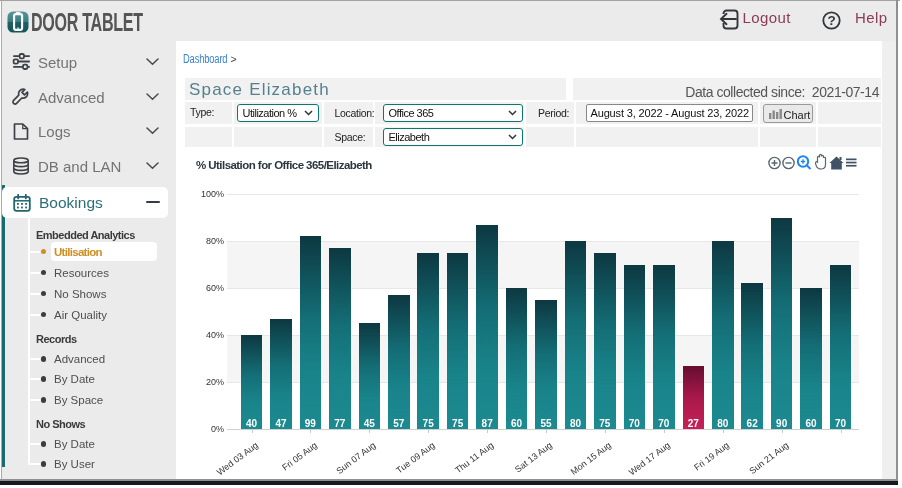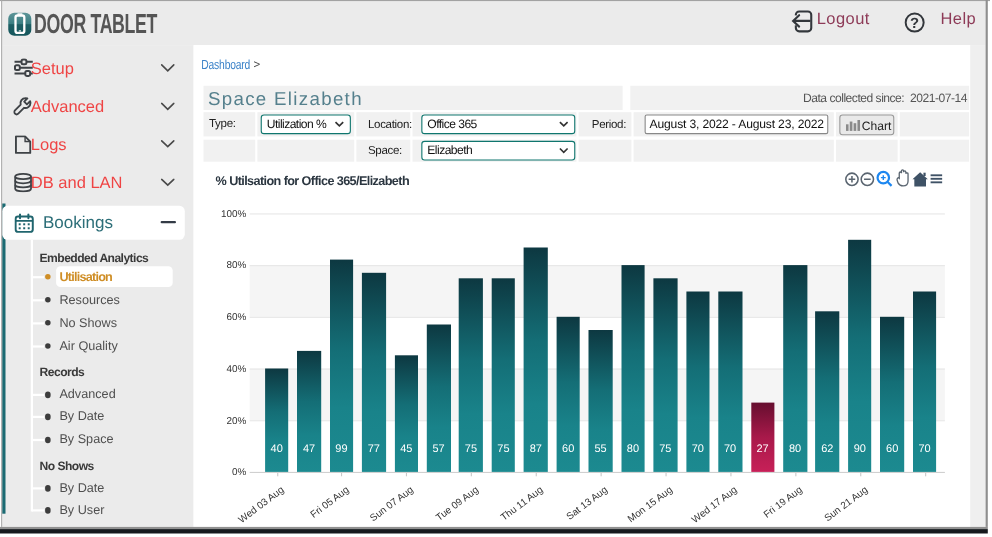--- a/index.html
+++ b/index.html
@@ -11,48 +11,48 @@
 #rstrip{left:882px;top:41px;width:14px;height:438px;background:#efefef}
 #btop{left:0;top:0;width:900px;height:1px;background:#a2a2a2}
 #bleft{left:1px;top:0;width:1px;height:479px;background:#aaa}
 #bright{left:896px;top:0;width:2px;height:479px;background:#8f8f8f}
 #bbot1{left:0;top:478.6px;width:898px;height:2.1px;background:#909090}
 #bbot2{left:0;top:480.7px;width:898px;height:4.5px;background:#15191d}
 
 #logotext{left:30.5px;top:8px;font-size:25px;font-weight:bold;color:#555;transform:scaleX(0.645);transform-origin:0 50%;letter-spacing:-0.5px;white-space:nowrap}
 .tbtxt{top:8.5px;font-size:15px;letter-spacing:0.4px;color:#8d3a57}
 
-.mitem{left:28px;font-size:15px;color:#ef4444}
+.mitem{left:38px;font-size:15px;color:#737373}
 .subhead{left:36px;font-size:11px;font-weight:bold;letter-spacing:-0.5px;color:#3a3a3a}
 .subitem{left:54px;font-size:11.5px;color:#4f4f4f}
 .bullet{left:40.7px;width:5.6px;height:5.6px;border-radius:50%;background:#3d3d3d}
 .conn{left:29px;width:11px;height:2px;background:#fff}
 #bookcard{left:2px;top:187px;width:166px;height:30.5px;background:#fff;border-radius:5px}
 #tealstrip{left:1.5px;top:185px;width:3.5px;height:282px;background:#1a6a72}
 #trunk{left:27.5px;top:217.5px;width:2.5px;height:247px;background:#fff}
 #utilcard{left:51px;top:241.5px;width:106px;height:19px;background:#fff;border-radius:4px}
 
 #crumb{left:183px;top:51.5px;font-size:12px;color:#3b82c8}
 #crumb .dbt{display:inline-block;transform:scaleX(0.78);transform-origin:0 50%;letter-spacing:-0.2px}
 .band{top:77.5px;height:22px;background:#f1f1f1}
 #htitle{left:189px;top:80px;font-size:17px;letter-spacing:1.2px;color:#55808d}
-#dcs{right:23px;top:84px;font-size:11px;letter-spacing:-0.45px;color:#555}
+#dcs{right:23px;top:84px;font-size:14px;letter-spacing:-0.45px;color:#555}
 .cell{background:#f1f1f1}
 .row1{top:101.5px;height:22px}
 .row2{top:126.5px;height:20px}
 .flabel{font-size:10.5px;letter-spacing:-0.3px;color:#222}
 .sel{background:#fff;border:1px solid #0f766e;border-radius:3px;font-size:11px;letter-spacing:-0.5px;color:#111;line-height:16.5px;padding-left:5px}
 #chartbtn{left:762.5px;top:104px;width:50px;height:18.5px;background:#e9e9e9;border:1px solid #999;border-radius:3px;font-size:11px;color:#222;line-height:16px}
 
 #ctitle{left:196px;top:158.5px;font-size:11.5px;font-weight:bold;letter-spacing:-0.55px;color:#2b3640}
 .bandfill{left:227px;width:632px;background:#f5f5f5}
 .grid{position:absolute;left:227px;width:632px;height:1px;background:#e7e7e7}
 .ylab{position:absolute;width:40px;text-align:right;left:184px;font-size:9px;color:#333}
 .bar{position:absolute;width:21.5px}
-.bar span{position:absolute;bottom:15px;left:0;width:100%;text-align:center;font-size:10px;font-weight:normal;color:#fff}
+.bar span{position:absolute;bottom:0;left:0;width:100%;text-align:center;font-size:10px;font-weight:bold;color:#fff}
 .xtick{position:absolute;top:429.5px;width:1px;height:3.5px;background:#c9c9c9}
 .xlab{position:absolute;top:439.5px;font-size:9px;color:#333;white-space:nowrap;transform:rotate(-37deg);transform-origin:100% 0}
 </style></head>
 <body>
 <div id="topbar" class="a"></div>
 <div id="sidebar" class="a"></div>
 <div id="content" class="a"></div>
 <div id="rstrip" class="a"></div>
 
 <svg class="a" style="left:6.5px;top:10.5px" width="22" height="22" viewBox="0 0 22 22">

